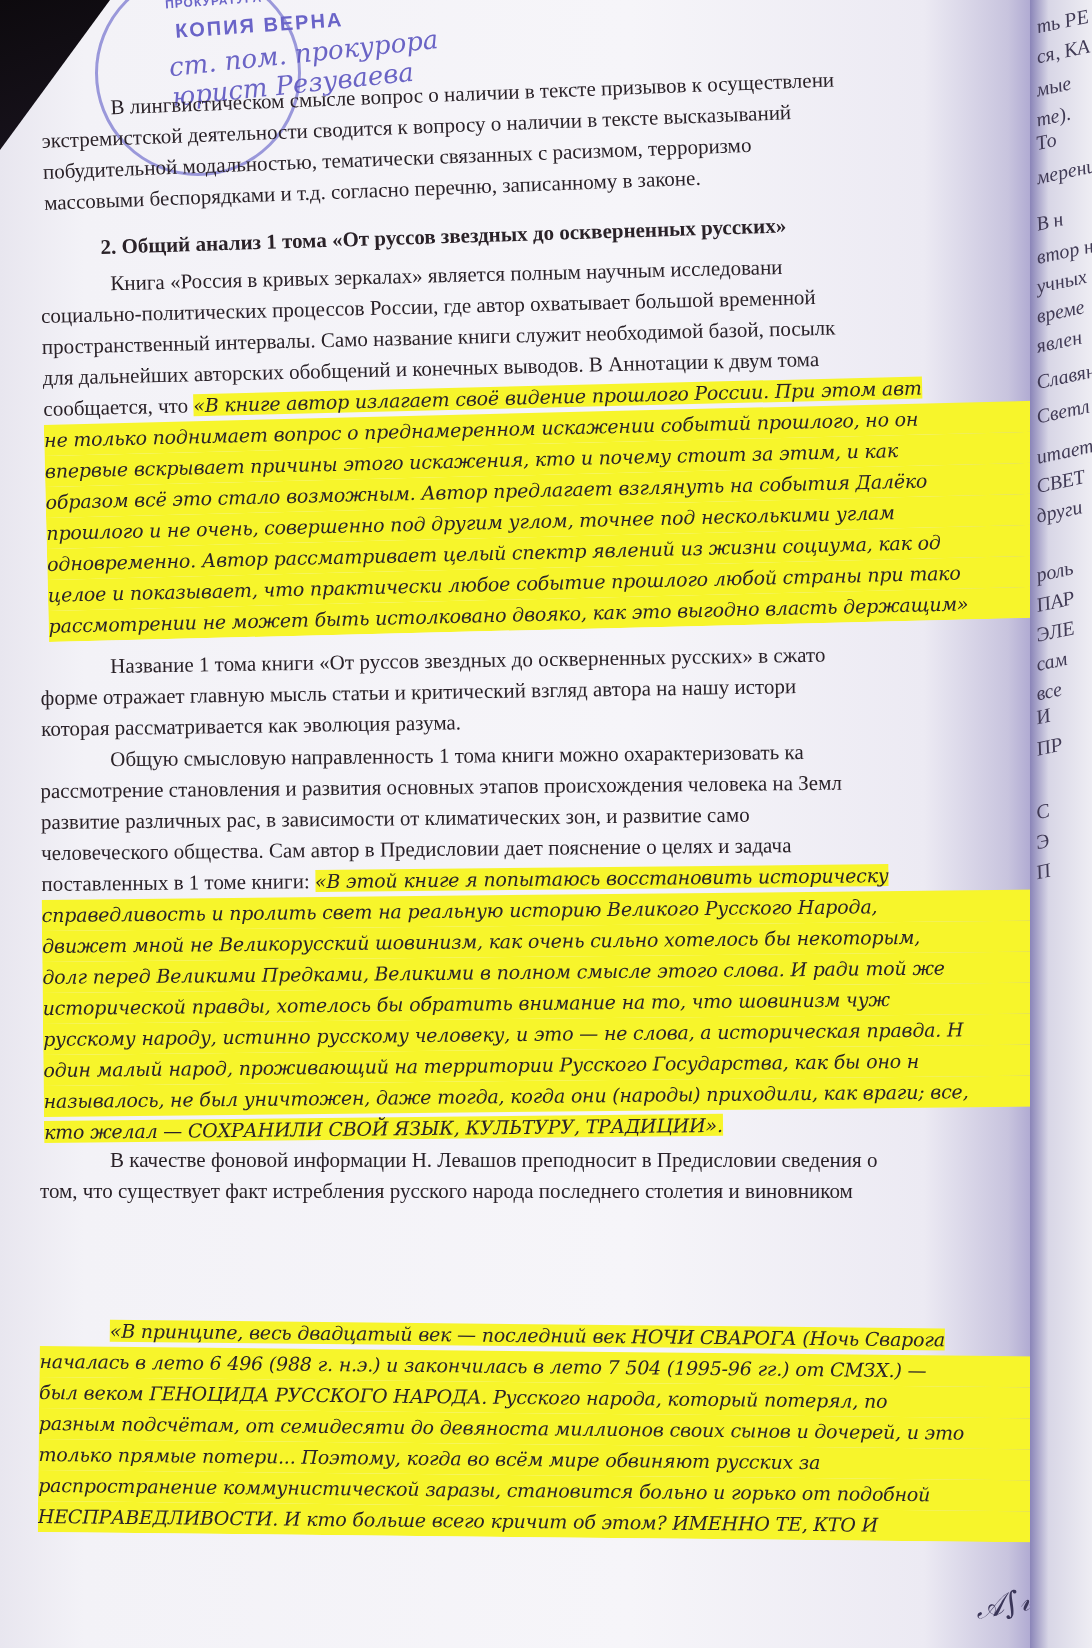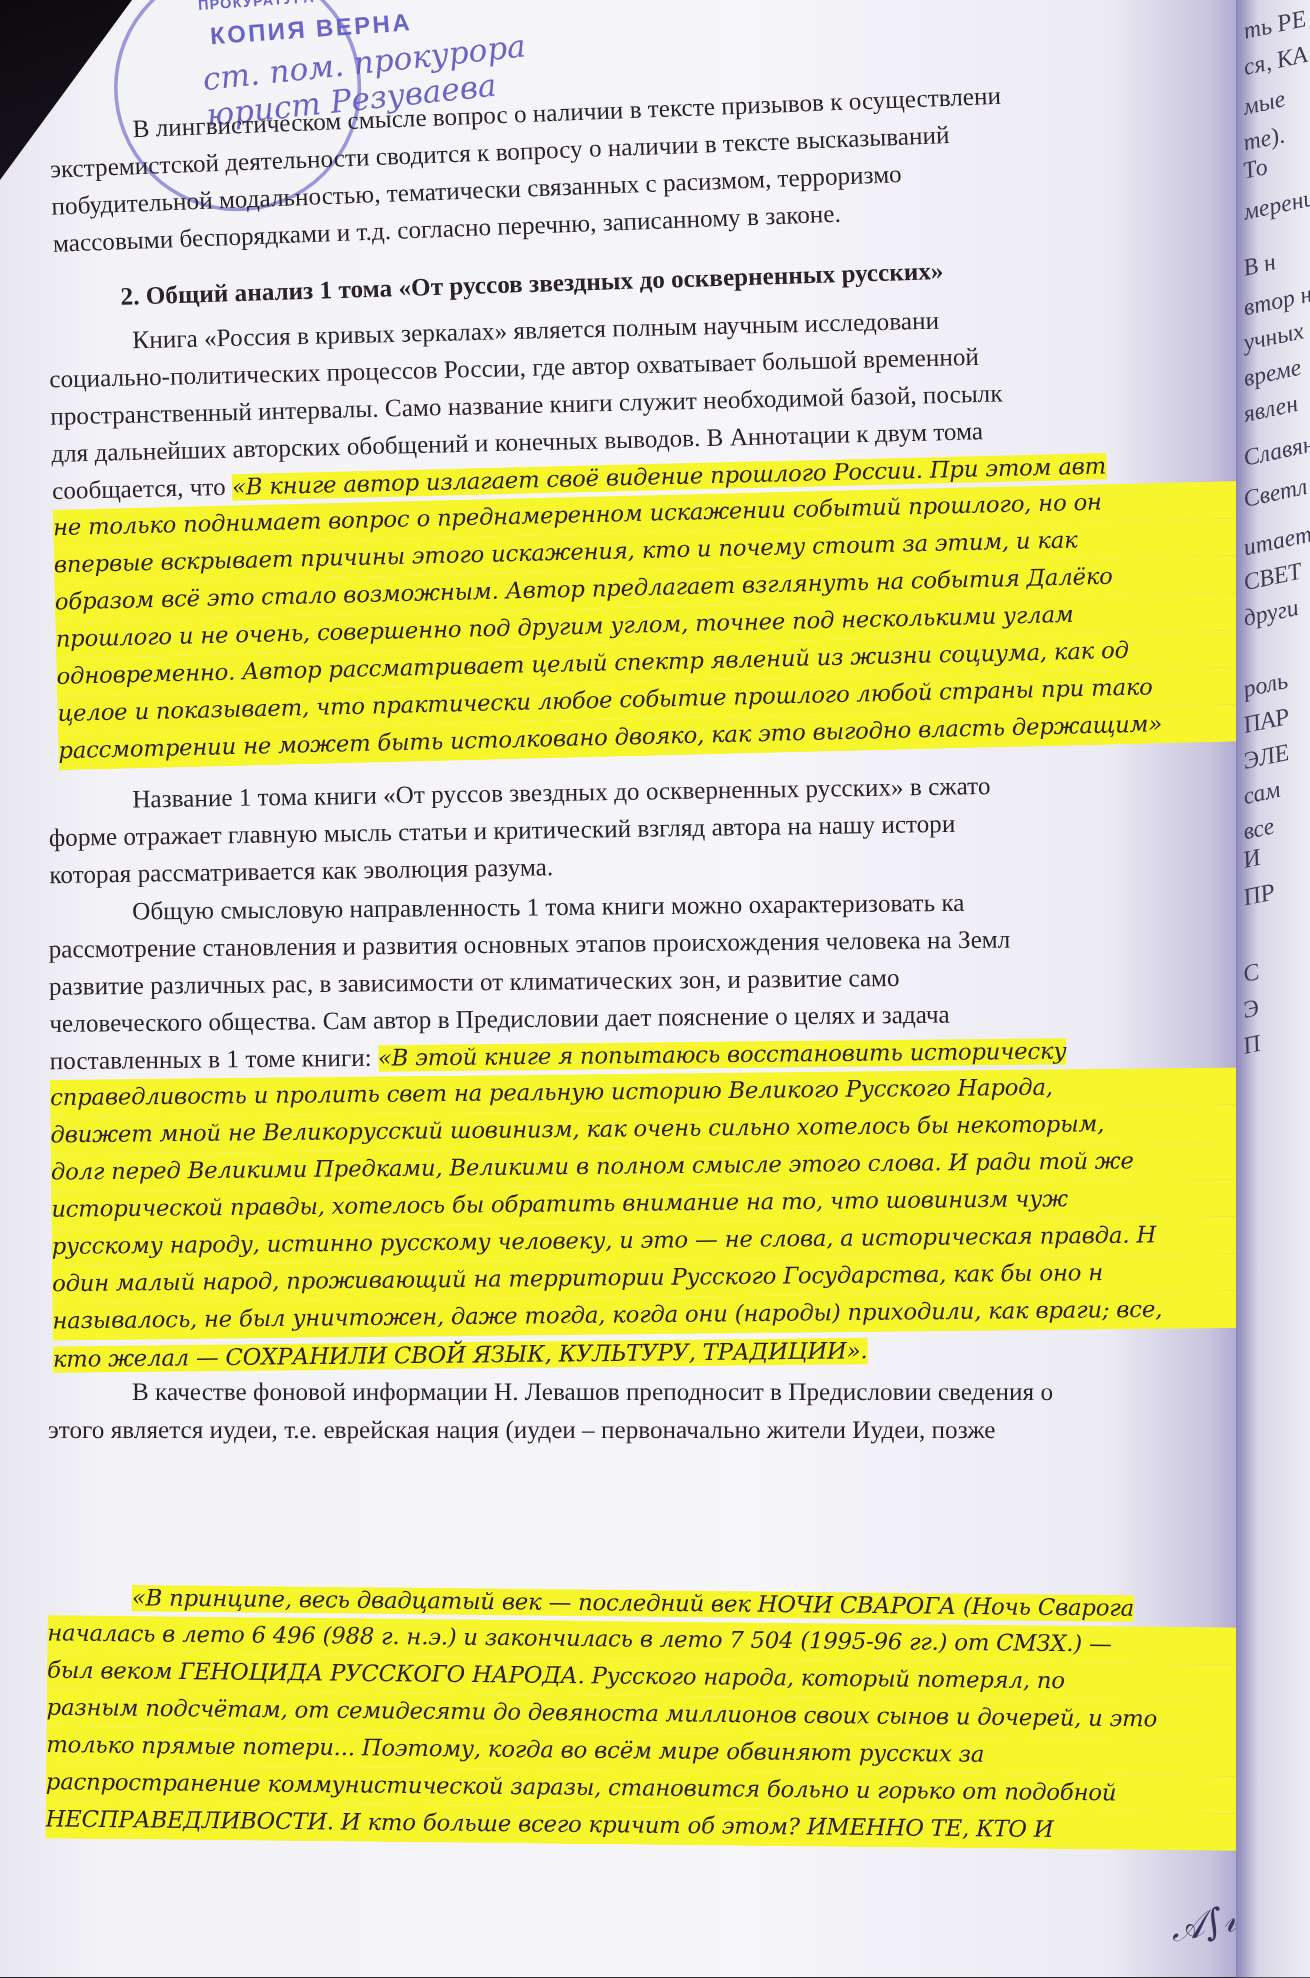--- a/index.html
+++ b/index.html
@@ -115,21 +115,21 @@
     <div class="line hl it">долг перед Великими Предками, Великими в полном смысле этого слова. И ради той же</div>
     <div class="line hl it">исторической правды, хотелось бы обратить внимание на то, что шовинизм чуж</div>
     <div class="line hl it">русскому народу, истинно русскому человеку, и это — не слова, а историческая правда. Н</div>
     <div class="line hl it">один малый народ, проживающий на территории Русского Государства, как бы оно н</div>
     <div class="line hl it">называлось, не был уничтожен, даже тогда, когда они (народы) приходили, как враги; все,</div>
     <div class="line"><span class="hl it">кто желал — СОХРАНИЛИ СВОЙ ЯЗЫК, КУЛЬТУРУ, ТРАДИЦИИ».</span></div>
   </div>
 
   <div class="text" style="top:1145px;">
     <div class="line indent">В качестве фоновой информации Н. Левашов преподносит в Предисловии сведения о</div>
-    <div class="line">этого является иудеи, т.е. еврейская нация (иудеи – первоначально жители Иудеи, позже</div>
+    <div class="line">том, что существует факт истребления русского народа последнего столетия и виновником</div>
   </div>
 
   <div class="text" style="top:1315px; transform:rotate(0.6deg); transform-origin:left top;">
     <div class="line indent"><span class="hl it">«В принципе, весь двадцатый век — последний век НОЧИ СВАРОГА (Ночь Сварога</span></div>
     <div class="line hl it">началась в лето 6 496 (988 г. н.э.) и закончилась в лето 7 504 (1995-96 гг.) от СМЗХ.) —</div>
     <div class="line hl it">был веком ГЕНОЦИДА РУССКОГО НАРОДА. Русского народа, который потерял, по</div>
     <div class="line hl it">разным подсчётам, от семидесяти до девяноста миллионов своих сынов и дочерей, и это</div>
     <div class="line hl it">только прямые потери... Поэтому, когда во всём мире обвиняют русских за</div>
     <div class="line hl it">распространение коммунистической заразы, становится больно и горько от подобной</div>
     <div class="line hl it">НЕСПРАВЕДЛИВОСТИ. И кто больше всего кричит об этом? ИМЕННО ТЕ, КТО И</div>

